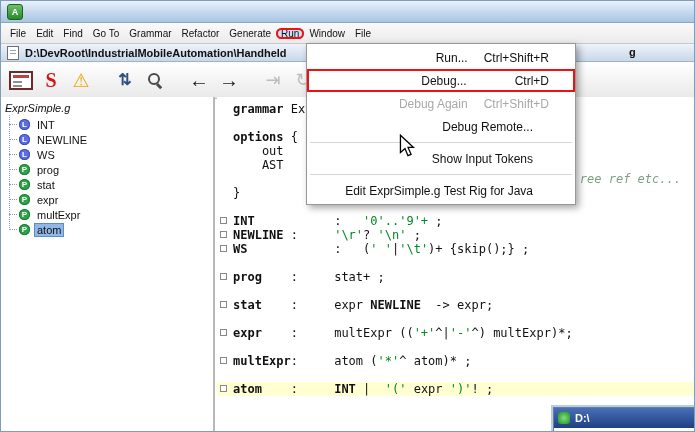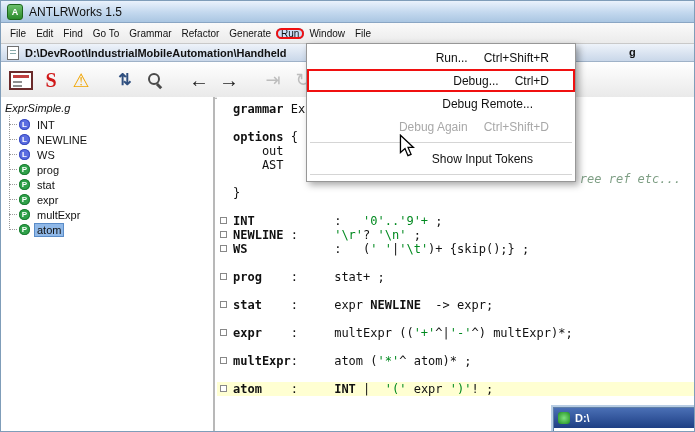--- a/index.html
+++ b/index.html
@@ -71,40 +71,39 @@
   .c-lit { color:var(--literal-green,#00891f); }
   .c-cmt { color:var(--comment-green,#7f9f85); font-style:italic; }
   
   .dropdown { position:absolute; left:305px; top:42px; width:270px; background:#fff;
     border:1px solid #979797; box-shadow:3px 3px 7px rgba(0,0,0,.35); z-index:50;
     padding:2px 0; font-size:12px; color:#111; box-sizing:border-box;text-align:right; }
   .mrow { height:23px; display:flex; align-items:center; padding:0 26px 0 12px; }
   .mrow .lab { flex:1; }
   .mrow .sc { margin-left:16px; }
   .mrow.disabled, .mrow.disabled .sc { color:#a8a8a8; }
-  .mrow.redbox { outline:2px solid var(--annotation-red,#f01010); outline-offset:-2px; }
+  .mrow.redbox { outline:2px solid var(--annotation-red,#f01010); outline-offset:-2px;gap:32px; }
   .msep { height:1px; background:#d5d5d5; margin:4px 3px; }
   
   .bgwin { position:absolute; left:552px; top:406px; width:143px; height:26px; z-index:40;
     border:1px solid #6080a8; box-shadow:0 0 0 2px #b8cde4; background:#fff; box-sizing:border-box; }
   .bgwin-title { height:20px; background:linear-gradient(#4a6fb5,#1e3f84); display:flex; align-items:center;
     padding:0 4px; color:#fff; font-size:11px; font-weight:bold; }
   .bgwin-icon { width:12px; height:12px; border-radius:3px; background:radial-gradient(#7fe07f,#1e8f1e);
     margin-right:5px; flex:0 0 auto; }
   
   .cursor { position:absolute; left:398px; top:133px; z-index:100; }
 </style>
 </head>
 <body>
 
 <div class="frame">
 
   <div class="titlebar">
     <div class="app-icon">A</div>
-    <span class="title-text">ANTLRWorks 1.5</span>
   </div>
 
   <div class="menubar">
       <div class="mitem">File</div>
       <div class="mitem">Edit</div>
       <div class="mitem">Find</div>
       <div class="mitem">Go To</div>
       <div class="mitem">Grammar</div>
       <div class="mitem">Refactor</div>
       <div class="mitem">Generate</div>
@@ -214,34 +213,38 @@
 
   <div class="dropdown">
       <div class="mrow">
         <span class="lab">Run...</span>
         <span class="sc">Ctrl+Shift+R</span>
       </div>
       <div class="mrow redbox">
         <span class="lab">Debug...</span>
         <span class="sc">Ctrl+D</span>
       </div>
-      <div class="mrow">
-        <span class="lab">Debug Remote...</span>
-        <span class="sc"></span>
-      </div>
       <div class="mrow disabled">
         <span class="lab">Debug Again</span>
         <span class="sc">Ctrl+Shift+D</span>
       </div>
+      <div class="mrow">
+        <span class="lab">Debug Remote...</span>
+        <span class="sc"></span>
+      </div>
       <div class="msep"></div>
       <div class="mrow">
         <span class="lab">Show Input Tokens</span>
         <span class="sc"></span>
       </div>
       <div class="msep"></div>
+      <div class="mrow">
+        <span class="lab">Edit ExprSimple.g Test Rig for Java</span>
+        <span class="sc"></span>
+      </div>
     </div>
 
   <div class="bgwin">
     <div class="bgwin-title">
       <span class="bgwin-icon"></span>
       <span>D:\</span>
     </div>
   </div>
 
   <svg class="cursor" width="16" height="25" viewBox="0 0 13 21">

